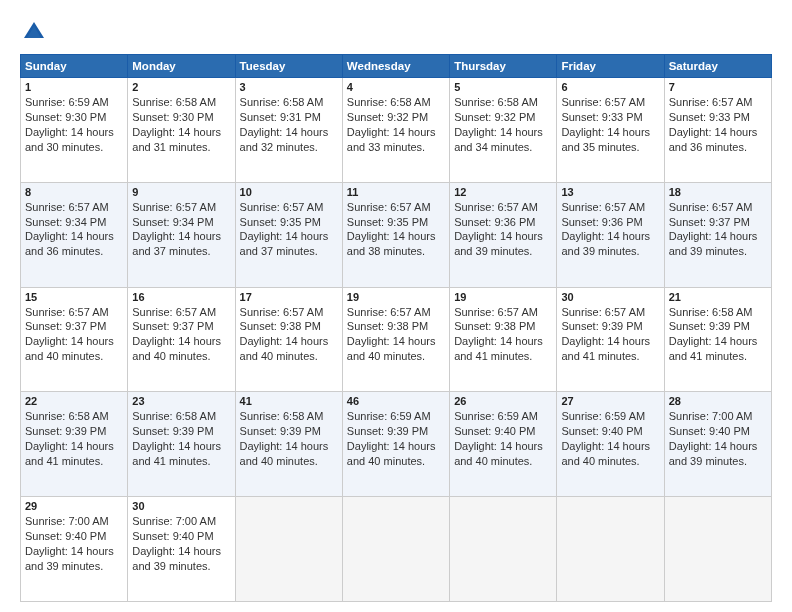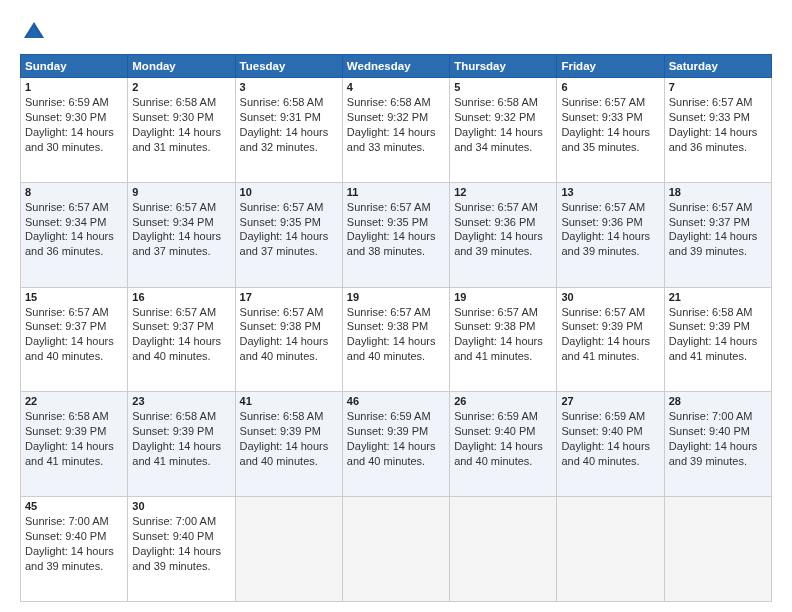--- a/index.html
+++ b/index.html
@@ -252,21 +252,21 @@
             <span class="day-num">27</span>
             <div class="cell-text">Sunrise: 6:59 AM<br>Sunset: 9:40 PM<br>Daylight: 14 hours<br>and 40 minutes.</div>
           </td>
           <td>
             <span class="day-num">28</span>
             <div class="cell-text">Sunrise: 7:00 AM<br>Sunset: 9:40 PM<br>Daylight: 14 hours<br>and 39 minutes.</div>
           </td>
         </tr>
         <tr>
           <td>
-            <span class="day-num">45</span>
+            <span class="day-num">29</span>
             <div class="cell-text">Sunrise: 7:00 AM<br>Sunset: 9:40 PM<br>Daylight: 14 hours<br>and 39 minutes.</div>
           </td>
           <td>
             <span class="day-num">30</span>
             <div class="cell-text">Sunrise: 7:00 AM<br>Sunset: 9:40 PM<br>Daylight: 14 hours<br>and 39 minutes.</div>
           </td>
           <td class="empty"></td>
           <td class="empty"></td>
           <td class="empty"></td>
           <td class="empty"></td>

